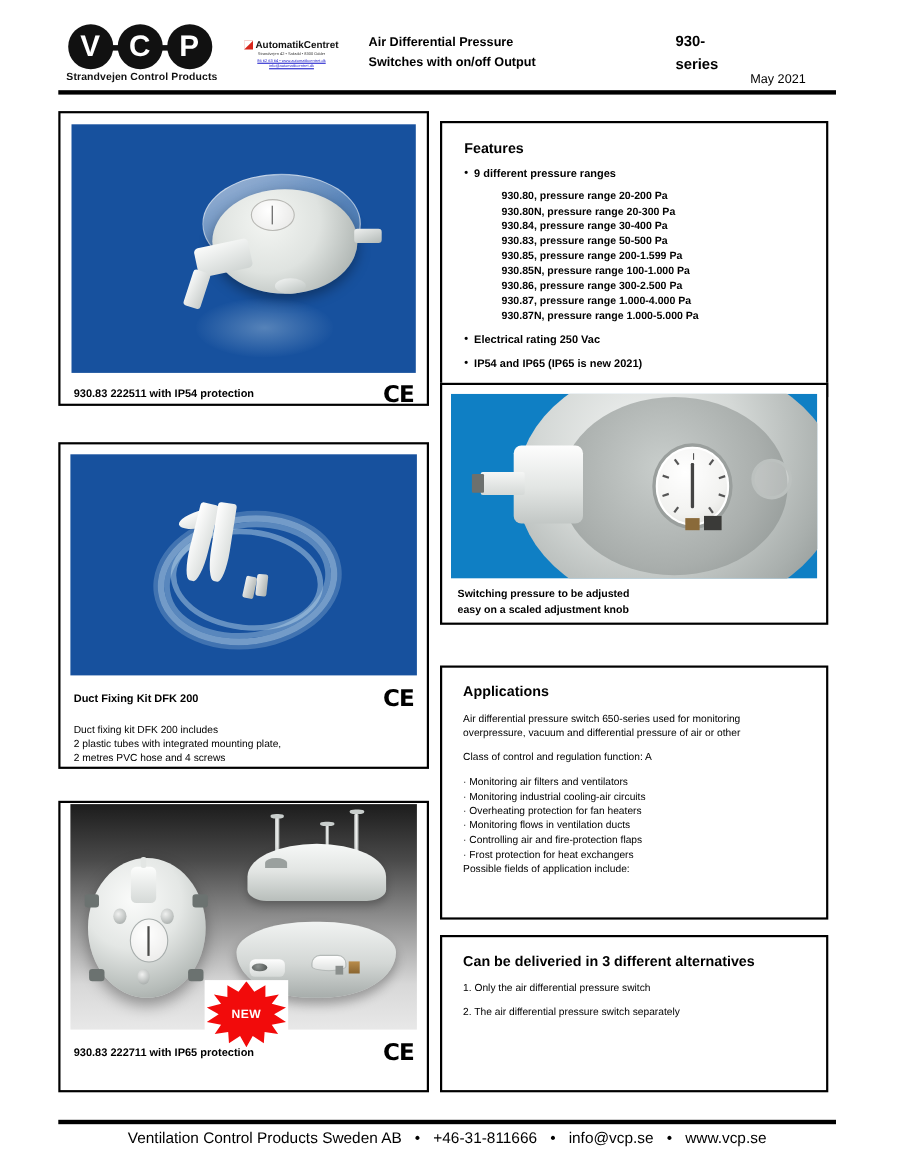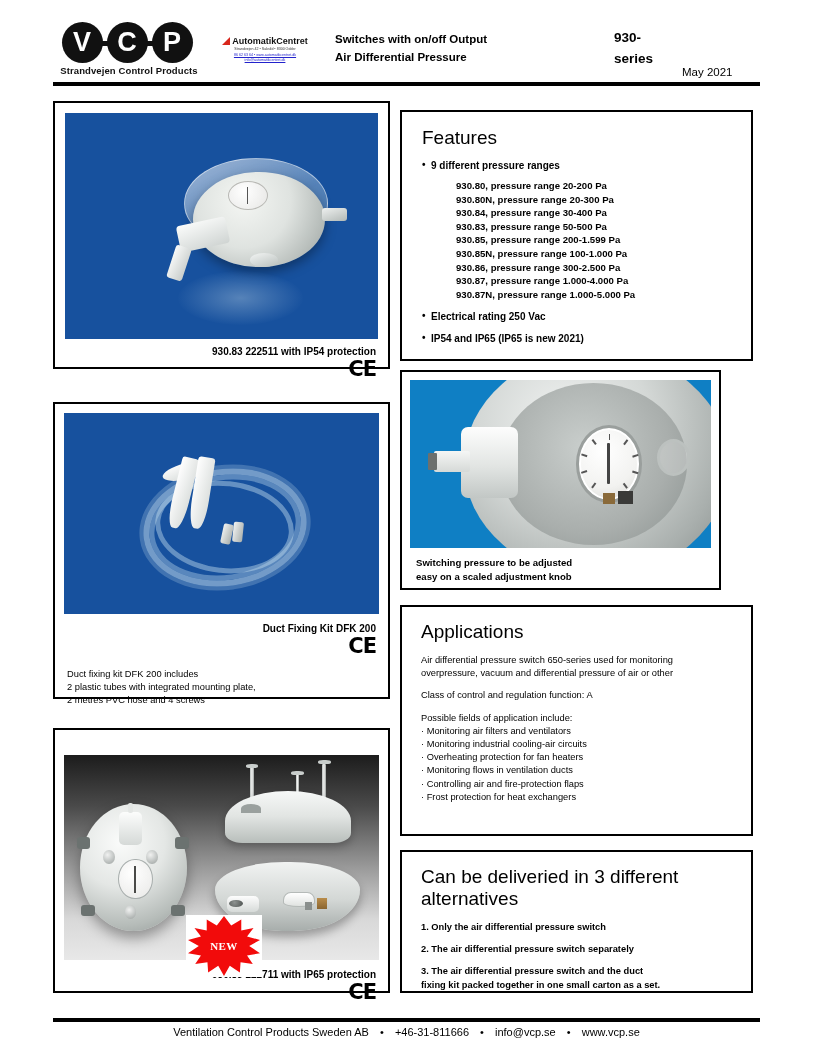--- a/index.html
+++ b/index.html
@@ -92,76 +92,76 @@
     border: 2px solid #000;
     background: #fff;
   }
 
   .photo {
     position: relative; overflow: hidden;
   }
   .photo-blue { background: #17519e; }
 
   .caption-row {
-    display: flex; align-items: flex-end; justify-content: space-between;
-    font-size: 10px; font-weight: bold; flex-direction: column;
+    display: flex; align-items: center; justify-content: space-between;
+    font-size: 10px; font-weight: bold;
   }
   .ce {
     font-size: 21px; font-weight: bold; letter-spacing: -1px;
     font-family: "DejaVu Sans", sans-serif;
   }
 
   .body-text { font-size: 9.3px; line-height: 1.42; font-weight: normal; }
 
   
   #panel-photo1 { left: 53px; top: 101px; width: 337px; height: 268px; }
   #panel-photo1 .photo { margin: 10px 10px 0 10px; height: 226px; }
   #panel-photo1 .caption-row { margin: 7px 12px 0 12px; }
 
   
   #panel-features { left: 400px; top: 110px; width: 353px; height: 251px; padding: 15px 20px; }
-  .h-title { font-size: 19px; font-weight: normal; margin-bottom: 11px; }
+  .h-title { font-size: 13px; font-weight: bold; margin-bottom: 11px; }
   .feat-bullet { font-size: 10px; font-weight: bold; margin: 0 0 5px 0; padding-left: 9px; position: relative; }
   .feat-bullet::before { content: "•"; position: absolute; left: 0; top: -1px; }
   .range-list { margin: 8px 0 10px 34px; font-size: 9.6px; font-weight: bold; line-height: 1.42; }
   .feat-bullet.sp { margin-top: 11px; }
 
   
   #panel-photo2 { left: 53px; top: 402px; width: 337px; height: 297px; }
   #panel-photo2 .photo { margin: 9px 9px 0 9px; height: 201px; }
   #panel-photo2 .caption-row { margin: 9px 12px 0 12px; }
   #panel-photo2 .body-text { margin: 10px 12px 0 12px; }
 
   
-  #panel-photo3 { left: 400px; top: 370px; width: 321px; height: 220px; }
+  #panel-photo3 { left: 400px; top: 348px; width: 353px; height: 220px; }
   #panel-photo3 .photo { margin: 8px 8px 0 8px; height: 168px; }
   #panel-photo3 .cap2 { margin: 8px 14px 0 14px; font-size: 9.6px; font-weight: bold; line-height: 1.45; }
 
   
   #panel-apps { left: 400px; top: 605px; width: 353px; height: 231px; padding: 14px 19px; }
   #panel-apps .body-text { font-size: 9.3px; }
   .apps-gap { height: 9px; }
 
   
   #panel-photo4 { left: 53px; top: 728px; width: 337px; height: 265px; }
-  #panel-photo4 .photo { margin: 25px 9px 0 9px; height: 205px; overflow: visible; font-family: Liberation Serif, serif; }
+  #panel-photo4 .photo { margin: 1px 9px 0 9px; height: 205px; overflow: visible; }
   #panel-photo4 .caption-row { margin: 9px 12px 0 12px; }
 
   
   #panel-alt { left: 400px; top: 850px; width: 353px; height: 143px; padding: 14px 19px; }
-  .alt-item { font-size: 9.3px; line-height: 1.42; margin-bottom: 9px; font-weight: bold; }
+  .alt-item { font-size: 9.3px; line-height: 1.42; margin-bottom: 9px; }
 
   
   .footer-rule {
     position: absolute; left: 53px; top: 1018px; width: 707px; height: 4px;
     background: #000;
   }
   .footer-text {
     position: absolute; left: 53px; top: 1026px; width: 707px;
-    text-align: center; font-size: 11px;
+    text-align: center; font-size: 14px;
   }
   .footer-text span { margin: 0 4px; }
   .footer-dot { margin: 0 14px; }
 
   
   .ph1-body {
     position: absolute; left: 41%; top: 26%;
     width: 42%; height: 42%;
     border-radius: 50%;
     background: radial-gradient(circle at 38% 30%, #f4f6f3 0%, #dfe3e0 45%, #b9bfbc 75%, #98a09e 100%);
@@ -479,22 +479,22 @@
         <span>AutomatikCentret</span>
       </div>
       <div class="ac-lines">
         <div>Strandvejen 42 • Saksild • 8300 Odder</div>
         <div class="ac-link">86 62 63 64 • www.automatikcentret.dk</div>
         <div class="ac-link">info@automatikcentret.dk</div>
       </div>
     </div>
 
     <div class="head-title">
+      <div>Air Differential Pressure</div>
       <div>Switches with on/off Output</div>
-      <div>Air Differential Pressure</div>
     </div>
 
     <div class="head-series">
       <div>930-</div>
       <div>series</div>
     </div>
 
     <div class="head-date">May 2021</div>
   </div>
 
@@ -594,30 +594,30 @@
       <div>Air differential pressure switch  650-series used for monitoring</div>
       <div>overpressure, vacuum and differential pressure of air or other</div>
     </div>
 
     <div class="apps-gap"></div>
 
     <div class="body-text">Class of control and regulation function: A</div>
 
     <div class="apps-gap"></div>
 
-    <div class="body-text">Possible fields of application include:</div>
-
     <div class="body-text">
       <div>· Monitoring air filters and ventilators</div>
       <div>· Monitoring industrial cooling-air circuits</div>
       <div>· Overheating protection for fan heaters</div>
       <div>· Monitoring flows in ventilation ducts</div>
       <div>· Controlling air and fire-protection flaps</div>
       <div>· Frost protection for heat exchangers</div>
     </div>
+
+    <div class="body-text">Possible fields of application include:</div>
   </div>
 
   <div class="panel" id="panel-photo4">
     <div class="photo">
       <div class="ph4-bg"></div>
 
       <div class="ph4-left">
         <div class="ph4-foot fl"></div>
         <div class="ph4-foot fr"></div>
         <div class="ph4-foot bl"></div>
@@ -655,24 +655,20 @@
       <span class="ce">CE</span>
     </div>
   </div>
 
   <div class="panel" id="panel-alt">
     <div class="h-title">Can be deliveried in 3 different alternatives</div>
     <div class="alt-item">1. Only the air differential pressure switch</div>
     <div class="alt-item">
       <div>2. The air differential pressure switch separately</div>
     </div>
-    <div class="alt-item">
-      <div>3. The air differential pressure switch and the duct</div>
-      <div>    fixing kit packed together in one small carton as a set.</div>
-    </div>
   </div>
 
   <div class="footer-rule"></div>
   <div class="footer-text">
     <span>Ventilation Control Products Sweden AB</span>
     <span class="footer-dot">•</span>
     <span>+46-31-811666</span>
     <span class="footer-dot">•</span>
     <span>info@vcp.se</span>
     <span class="footer-dot">•</span>

